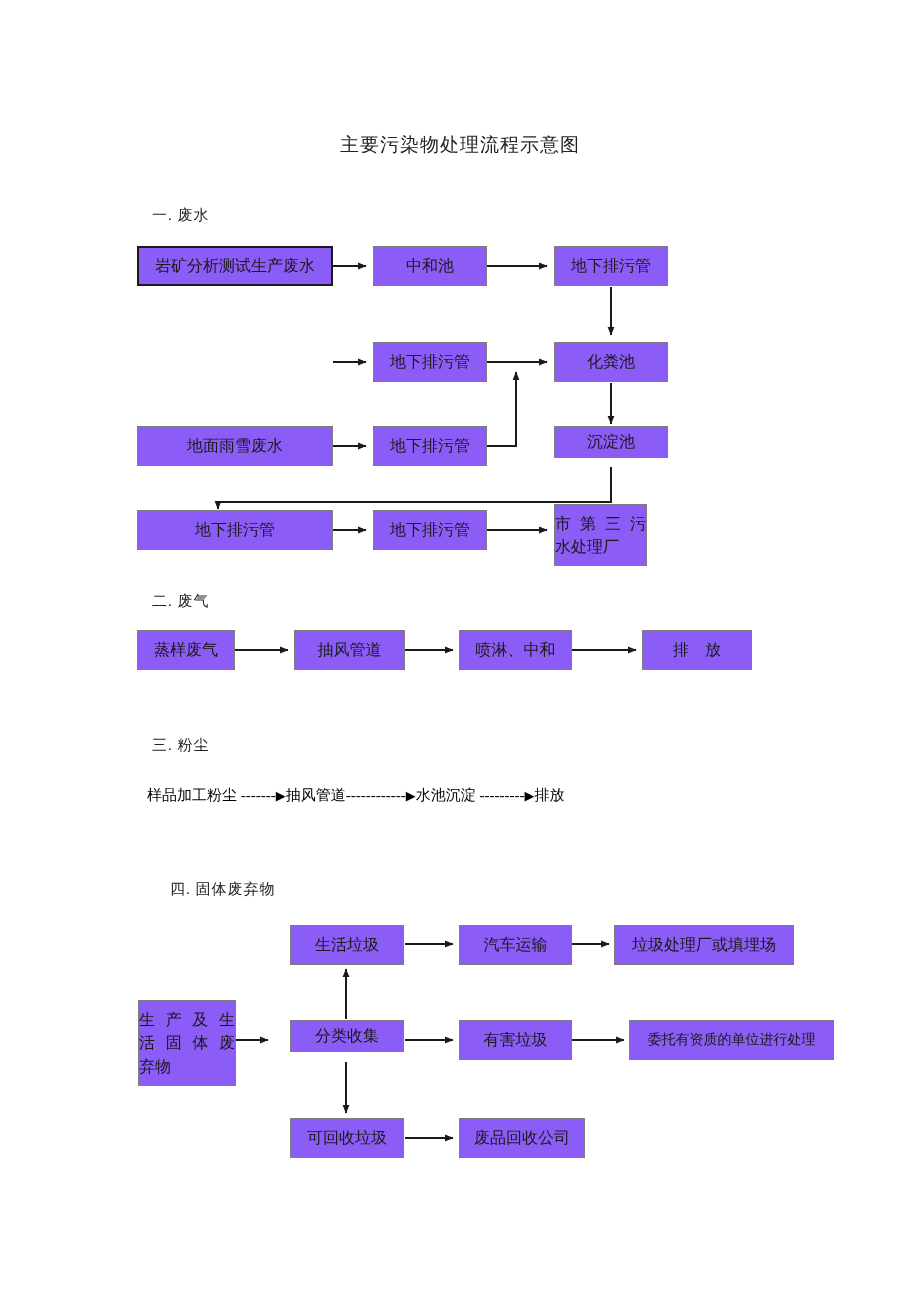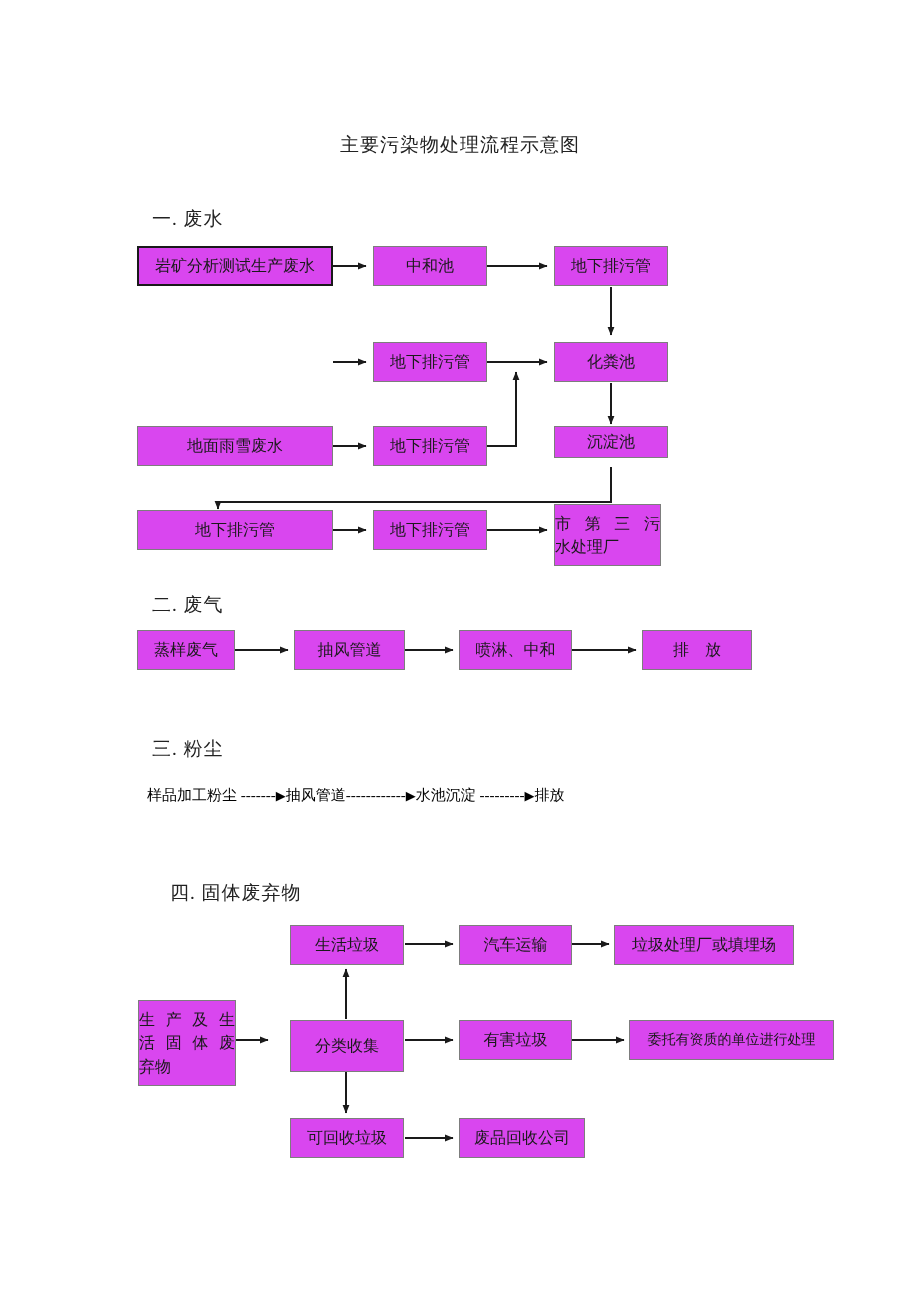--- a/index.html
+++ b/index.html
@@ -5,37 +5,37 @@
   html,body{margin:0;padding:0;background:#ffffff;}
   body{
     width:920px;height:1301px;position:relative;overflow:hidden;
     font-family:"Liberation Serif","DejaVu Serif",serif;
     color:#1a1a1a;
   }
   #page{position:absolute;inset:0;}
   svg#canvas{position:absolute;left:0;top:0;width:920px;height:1301px;}
   .box{
     position:absolute;box-sizing:border-box;
-    border:1px solid #7d7d7d;background:#d946ef;
+    border:1px solid #7d7d7d;background:#8b5cf6;
     display:flex;align-items:center;justify-content:center;
     text-align:center;line-height:1.45;
     font-size:16px;color:#1a1a1a;
   }
   .box.strong{border:2px solid #1a1a1a;}
   .box .txt{display:block;width:100%;padding:0 4px;}
   .box.just .txt{
     text-align:justify;text-align-last:justify;
     padding:0 12px;
   }
   .title{
     position:absolute;width:920px;text-align:center;
     font-size:19px;letter-spacing:1px;color:#222;
   }
   .sechead{
-    position:absolute;font-size:19px;color:#222;letter-spacing:1px;
+    position:absolute;font-size:15px;color:#222;letter-spacing:1px;
     white-space:nowrap;
   }
   .dustline{
     position:absolute;font-size:15px;color:#000000;white-space:nowrap;
     letter-spacing:0px;
   }
   .dustline .dash{letter-spacing:0px;}
   .dustline .arw{font-size:13px;}
 </style>
 </head>
@@ -115,21 +115,21 @@
   <div class="box" style="left:554px;top:426px;width:114px;height:32px;">
     <span class="txt">沉淀池</span>
   </div>
 
   <div class="box" style="left:137px;top:510px;width:196px;height:40px;">
     <span class="txt">地下排污管</span>
   </div>
   <div class="box" style="left:373px;top:510px;width:114px;height:40px;">
     <span class="txt">地下排污管</span>
   </div>
-  <div class="box just" style="left:554px;top:504px;width:107px;height:62px;flex-direction:column;justify-content:center;">
+  <div class="box just" style="left:554px;top:504px;width:93px;height:62px;flex-direction:column;justify-content:center;">
     <span class="txt">市 第 三 污</span>
     <span class="txt" style="text-align:left;text-align-last:left;">水处理厂</span>
   </div>
 
   <div class="sechead" style="left:152px;top:592px;">二. 废气</div>
 
   <div class="box" style="left:137px;top:630px;width:98px;height:40px;">
     <span class="txt">蒸样废气</span>
   </div>
   <div class="box" style="left:294px;top:630px;width:111px;height:40px;">
@@ -159,21 +159,21 @@
   <div class="box" style="left:614px;top:925px;width:180px;height:40px;">
     <span class="txt">垃圾处理厂或填埋场</span>
   </div>
 
   <div class="box just" style="left:138px;top:1000px;width:98px;height:86px;flex-direction:column;justify-content:center;">
     <span class="txt">生 产 及 生</span>
     <span class="txt">活 固 体 废</span>
     <span class="txt" style="text-align:left;text-align-last:left;">弃物</span>
   </div>
 
-  <div class="box" style="left:290px;top:1020px;width:114px;height:52px;">
+  <div class="box" style="left:290px;top:1020px;width:114px;height:32px;">
     <span class="txt">分类收集</span>
   </div>
   <div class="box" style="left:459px;top:1020px;width:113px;height:40px;">
     <span class="txt">有害垃圾</span>
   </div>
   <div class="box" style="left:629px;top:1020px;width:205px;height:40px;font-size:14px;">
     <span class="txt">委托有资质的单位进行处理</span>
   </div>
 
   <div class="box" style="left:290px;top:1118px;width:114px;height:40px;">

